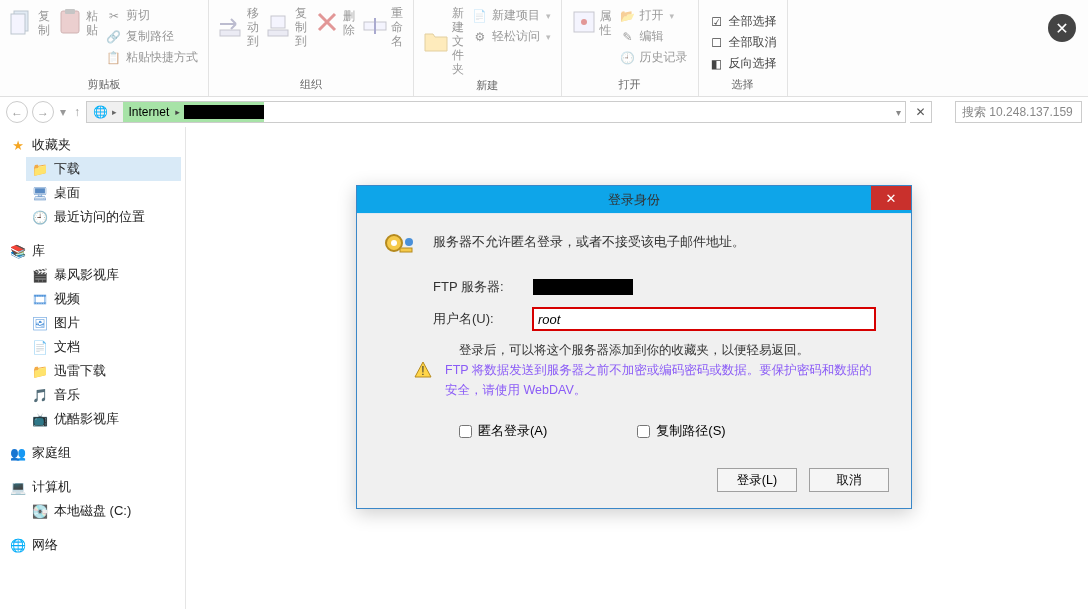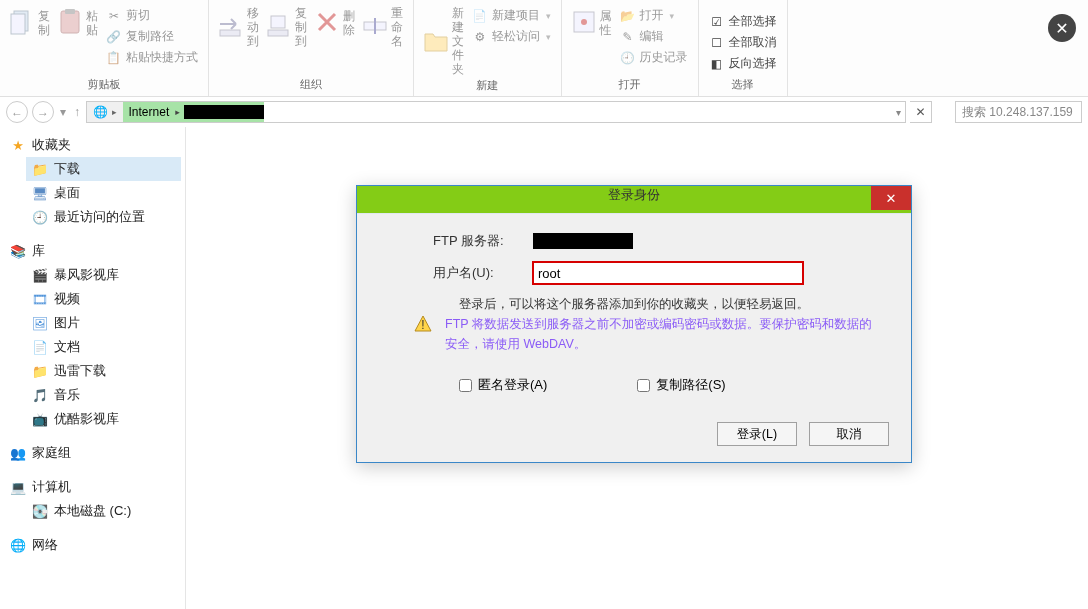--- a/index.html
+++ b/index.html
@@ -36,21 +36,21 @@
     .tree-section { margin-bottom: 10px; }
     .tree-item { display: flex; align-items: center; gap: 6px; padding: 3px 6px; font-size: 13px; color: #222; }
     .tree-item.sel { background: #d9eaf7; }
     .tree-sub { padding-left: 22px; }
     .tree .ti { width: 16px; height: 16px; display: inline-flex; align-items: center; justify-content: center; }
 
     .main { flex: 1; position: relative; background: #fff; }
 
     
     .dialog { position: absolute; left: 170px; top: 58px; width: 556px; border: 1px solid #3a87c8; background: #fff; box-shadow: 0 4px 18px rgba(0,0,0,0.2); }
-    .dialog-title { height: 28px; background: #84cc16; display: flex; justify-content: center; position: relative; font-size: 13px; color: #333; border-bottom: 1px solid #e0e8f0; }
+    .dialog-title { height: 28px; background: #0ea5e9; display: flex; align-items: center; justify-content: center; position: relative; font-size: 13px; color: #333; border-bottom: 1px solid #e0e8f0; }
     .dialog-close { position: absolute; right: 0; top: 0; width: 40px; height: 24px; background: #c9302c; color: #fff; display: flex; align-items: center; justify-content: center; font-size: 13px; }
     .dialog-body { background: #f0f0f0; padding: 18px 22px 16px; }
     .drow { display: flex; align-items: flex-start; gap: 14px; margin-bottom: 14px; }
     .dicon { width: 40px; display: flex; justify-content: center; }
     .dmsg { flex: 1; font-size: 13px; color: #333; line-height: 20px; }
     .form-row { display: flex; align-items: center; margin-bottom: 12px; padding-left: 54px; }
     .form-row label { width: 100px; font-size: 13px; color: #333; }
     .form-row input { height: 22px; border: 1px solid #aaa; padding: 0 4px; font-size: 13px; background: #fff; }
     .red-box { outline: 2px solid #d60000; outline-offset: -1px; }
     .hint { padding-left: 80px; font-size: 12.5px; color: #333; margin: 10px 0 1px; }
@@ -341,29 +341,40 @@
   </div>
 
   <div class="main">
 
     <div class="dialog">
       <div class="dialog-title">
         <span>登录身份</span>
         <div class="dialog-close">✕</div>
       </div>
       <div class="dialog-body">
+        <div class="drow">
+          <div class="dicon">
+            <svg width="32" height="32">
+                <circle cx="11" cy="11" r="8" fill="#f5c94a" stroke="#b58a1e" stroke-width="2"></circle>
+                <circle cx="11" cy="11" r="3" fill="#fff"></circle>
+                <rect x="17" y="16" width="12" height="4" fill="#f5c94a" stroke="#b58a1e"></rect>
+                <circle cx="26" cy="10" r="4" fill="#4a90d9"></circle>
+              </svg>
+          </div>
+          <div class="dmsg">服务器不允许匿名登录，或者不接受该电子邮件地址。</div>
+        </div>
 
         <div class="form-row">
           <label>FTP 服务器:</label>
           <span class="blackserver"></span>
         </div>
 
         <div class="form-row">
           <label>用户名(U):</label>
-          <input type="text" class="red-box" style="width: 270px;" value="root">
+          <input type="text" class="red-box" style="width: 342px; font-style: italic;" value="root">
         </div>
 
 
         <div class="hint">登录后，可以将这个服务器添加到你的收藏夹，以便轻易返回。</div>
 
         <div class="warn-row">
           <div class="warn-ico">
             <svg width="20" height="20">
                 <path d="M10 2 L18 17 L2 17 Z" fill="#ffd54a" stroke="#b58a1e"></path>
                 <text x="10" y="15" text-anchor="middle" font-size="12" fill="#333">!</text>

